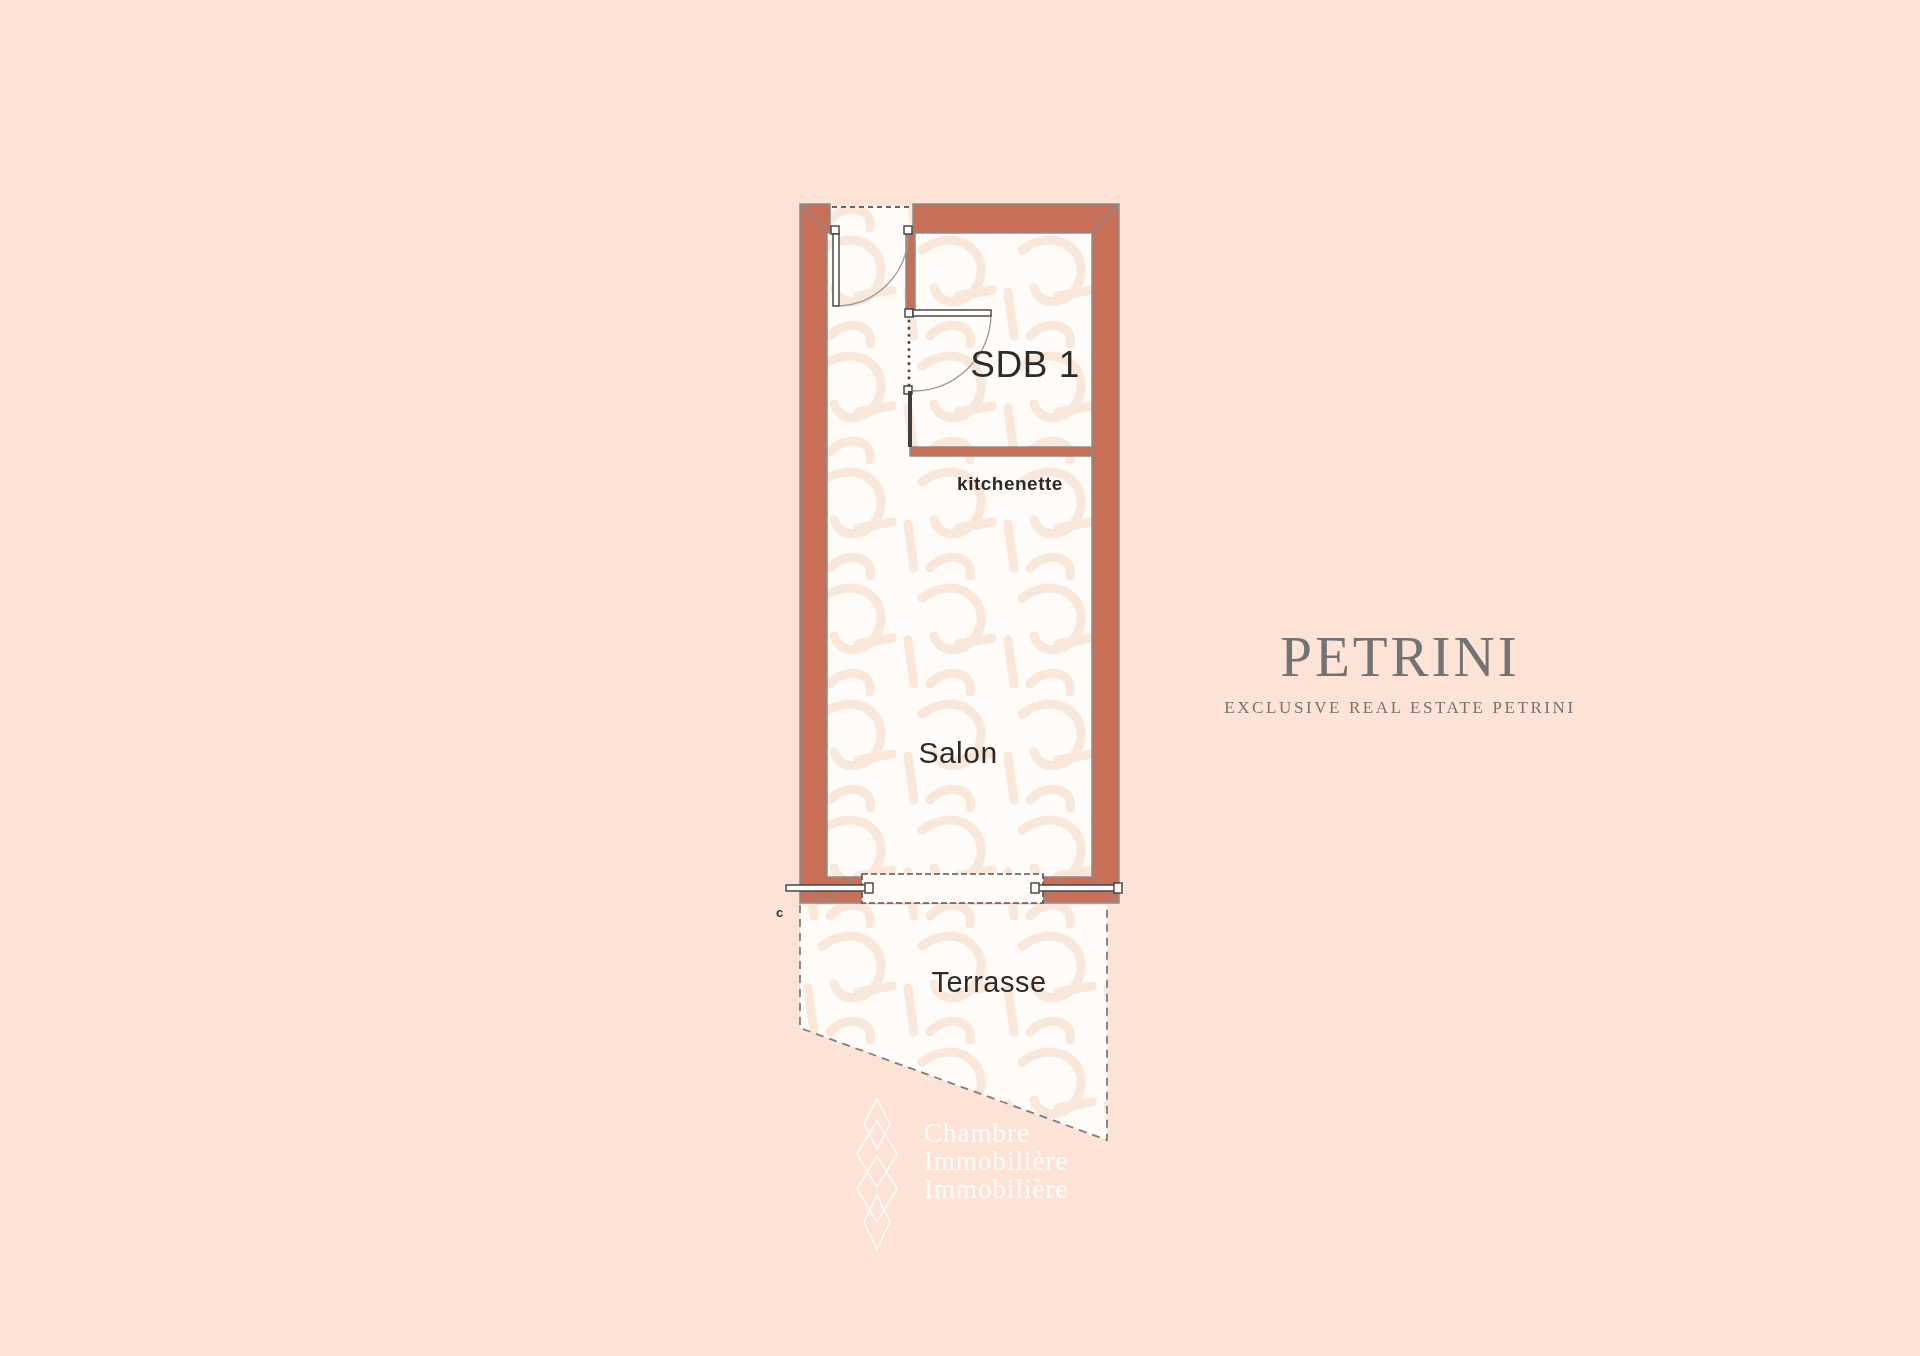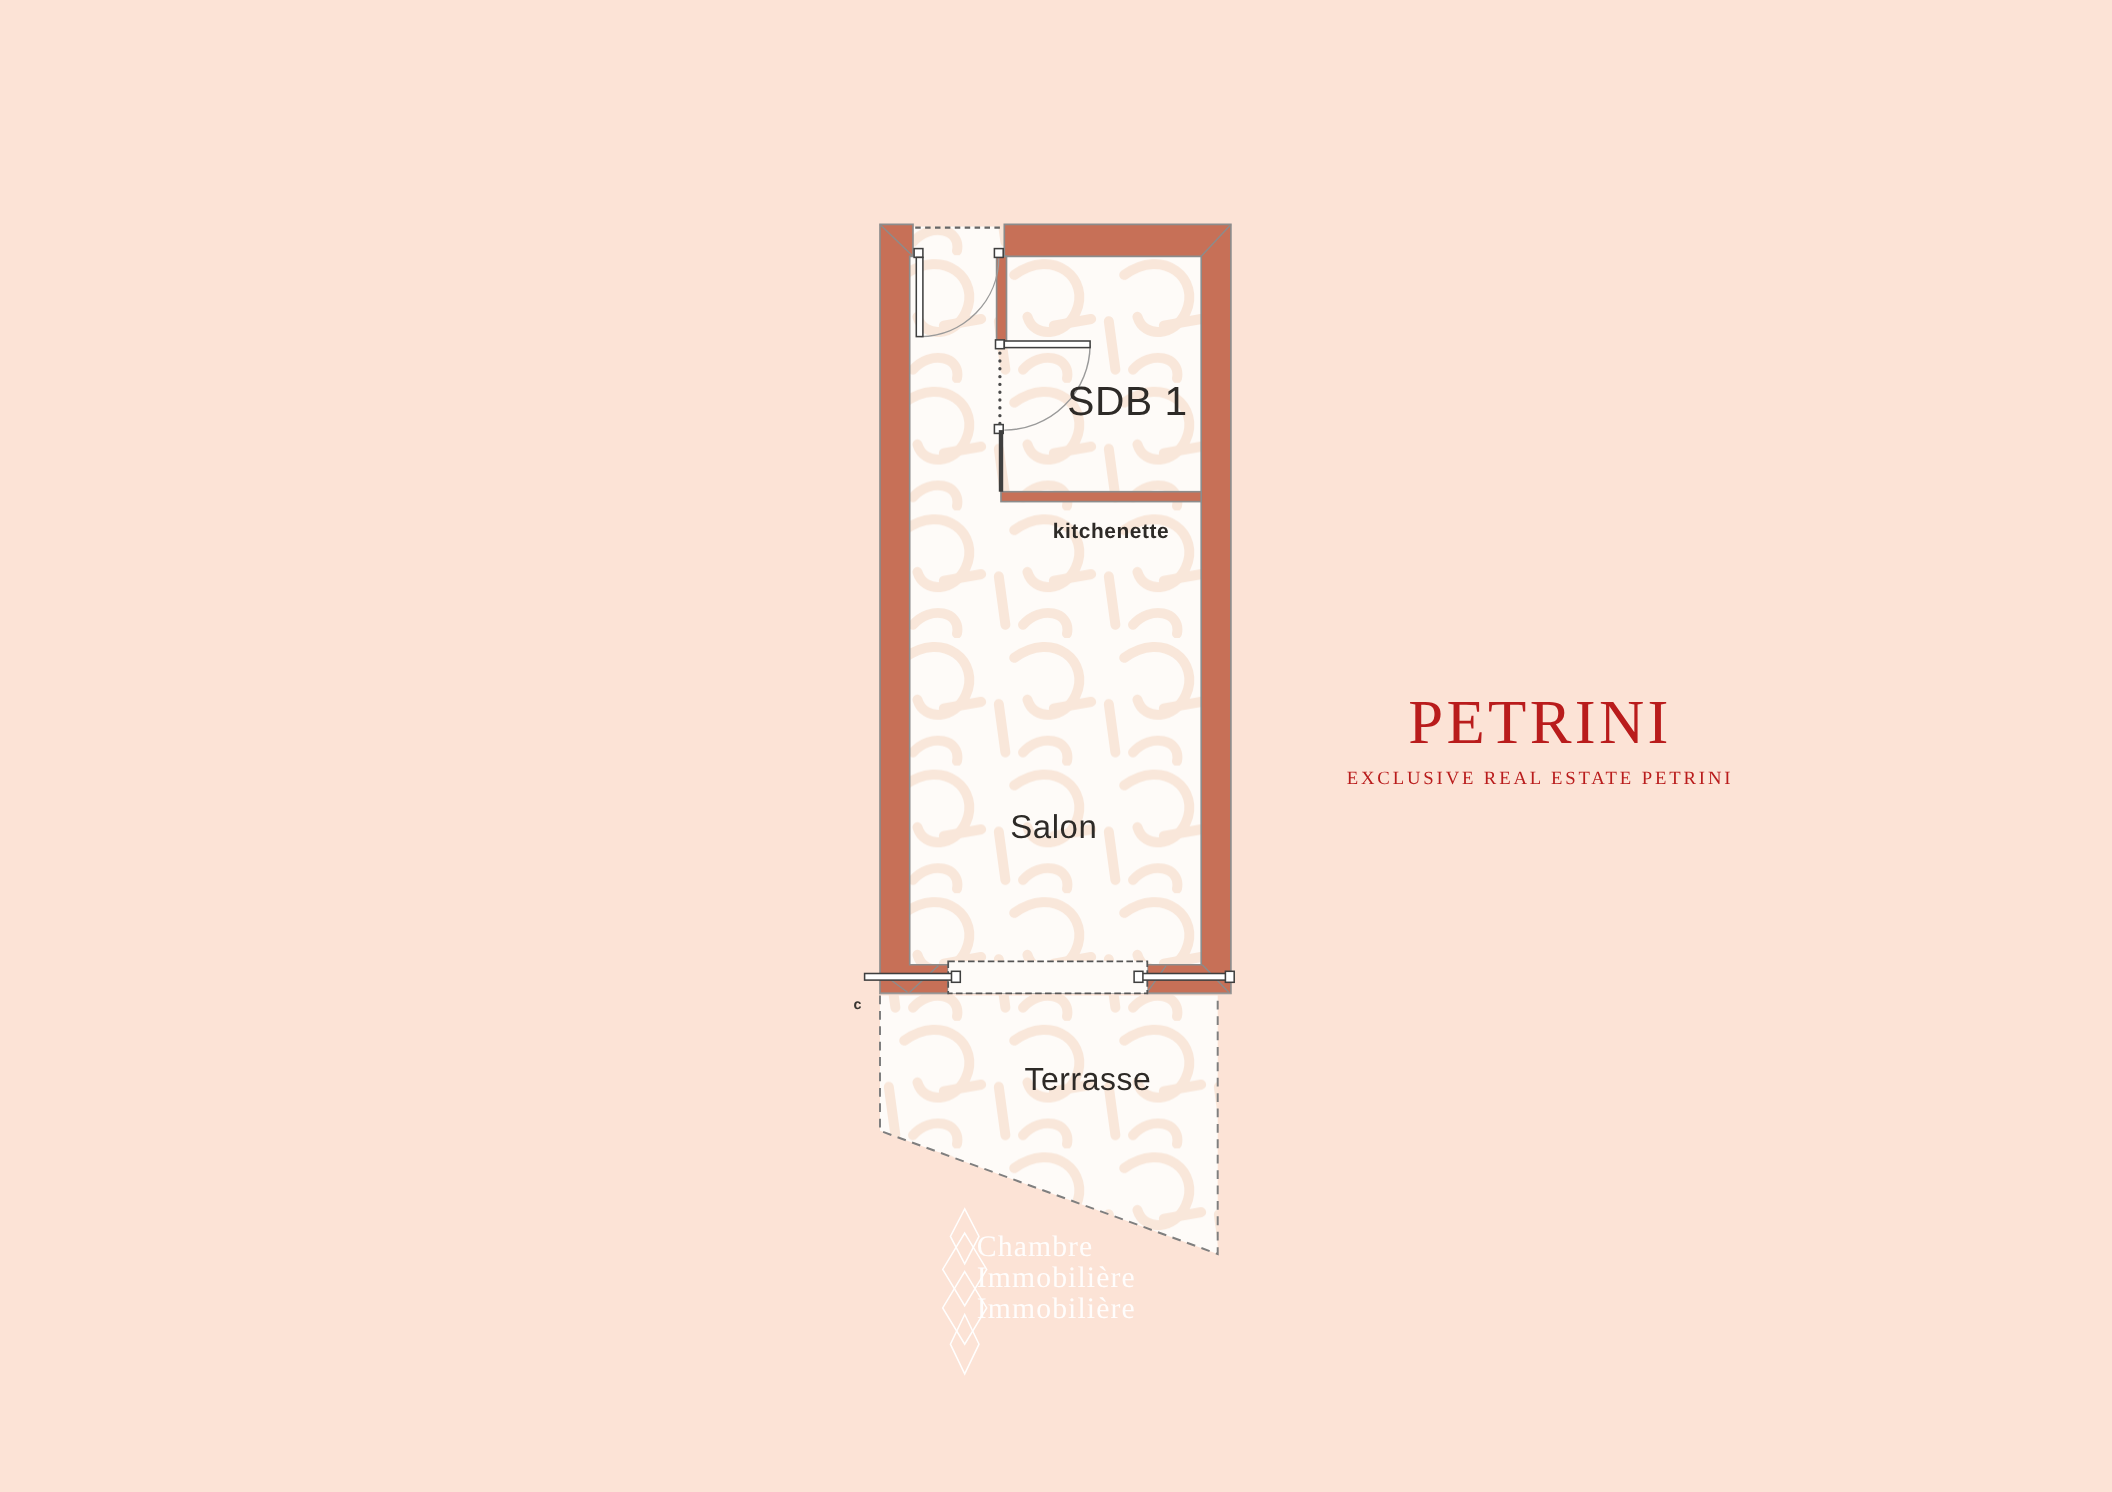--- a/index.html
+++ b/index.html
@@ -29,40 +29,40 @@
   .label-salon{left:893px;top:736px;width:130px;font-size:30px;}
   .label-terrasse{left:919px;top:966px;width:140px;font-size:29px;}
   .corner-mark{
     position:absolute;left:776px;top:905px;
     font-size:13px;font-weight:700;color:#3A3632;
   }
 
   
   .brand{
     position:absolute;left:1180px;top:628px;width:440px;
-    text-align:center;color:#b91c1c;
+    text-align:center;color:#737373;
   }
   .brand-name{
     font-family:"Liberation Serif", serif;
     font-weight:400;
     font-size:57px;
     letter-spacing:3px;
     line-height:1;
   }
   .brand-tagline{
     font-family:"Liberation Serif", serif;
     font-size:17px;
     letter-spacing:2.6px;
     margin-top:13px;
   }
 
   
   .wm-logo{position:absolute;left:853px;top:1096px;width:48px;height:156px;}
   .wm-text{
-    position:absolute;left:888px;top:1119px;
+    position:absolute;left:924px;top:1119px;
     font-family:"Liberation Serif", serif;
     font-size:27px;line-height:28px;
     color:rgba(255,255,255,0.92);
     letter-spacing:1px;
   }
 </style>
 </head>
 <body>
 
 <div class="stage">

